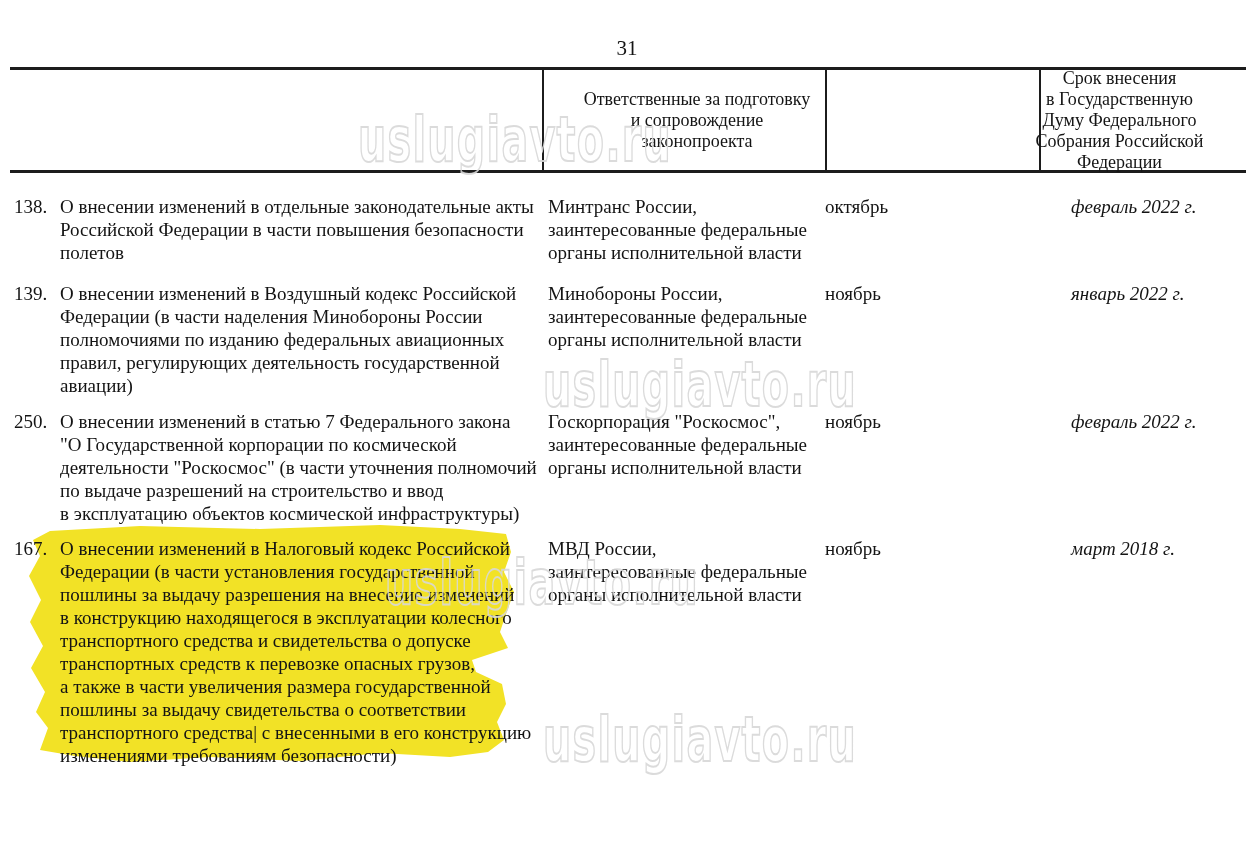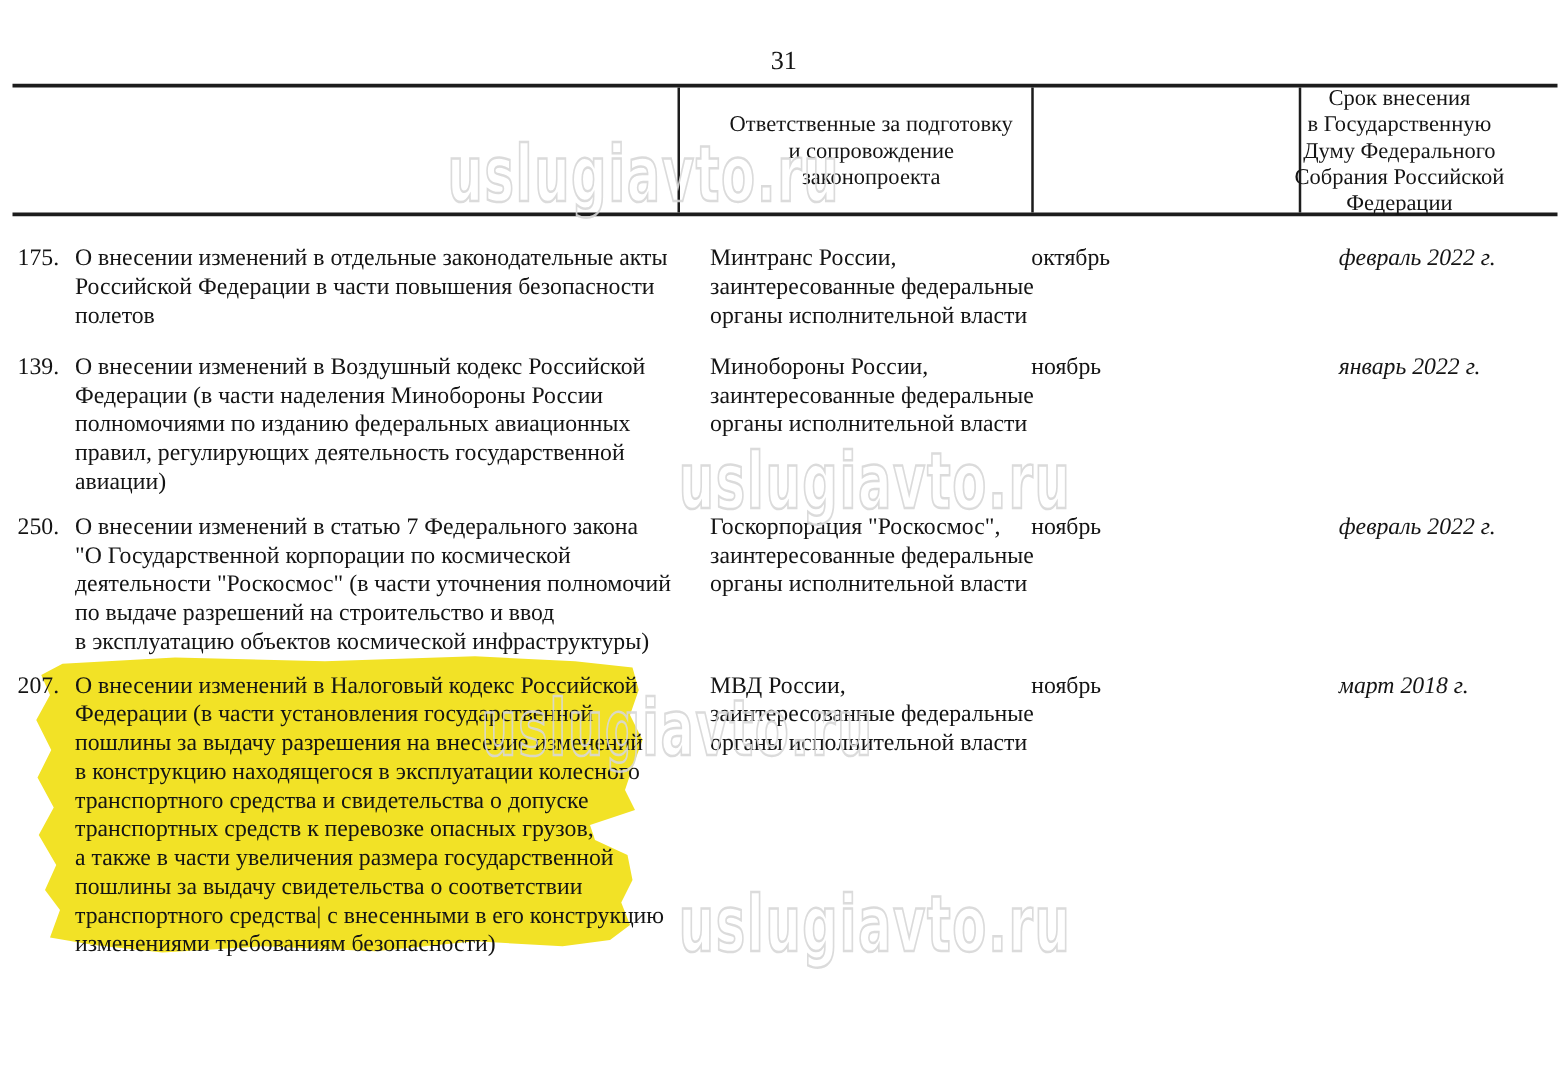--- a/index.html
+++ b/index.html
@@ -20,21 +20,21 @@
   .vline{position:absolute;top:0;width:2px;height:100%;background:#1c1c1c;}
   .hcell{
     position:absolute;top:0;height:100%;display:flex;align-items:center;justify-content:center;
     text-align:center;font-size:18px;line-height:21px;white-space:pre-line;
   }
   
   .row{position:absolute;left:0;width:1254px;z-index:1;font-size:19px;line-height:23px;}
   .cell{position:absolute;top:0;white-space:pre-line;}
   .num{left:14px;width:44px;}
   .title{left:60px;width:482px;}
-  .resp{left:548px;width:278px;margin-left:20px;}
+  .resp{left:548px;width:278px;}
   .month{left:825px;width:212px;text-align:left;white-space:nowrap;}
   .date{left:1071px;width:208px;text-align:left;white-space:nowrap;font-style:italic;}
   
   .hl-svg{position:absolute;left:0;top:0;width:1254px;height:856px;z-index:0;}
   
   .wm{
     position:absolute;z-index:2;pointer-events:none;white-space:nowrap;
     font-family:"DejaVu Sans","Liberation Sans",sans-serif;font-weight:bold;
     font-size:62px;letter-spacing:2px;color:transparent;
     -webkit-text-stroke:2px #d8d8d8;
@@ -69,21 +69,21 @@
     <div class="hcell" style="left:564px;width:246px">Ответственные за подготовку
 и сопровождение законопроекта</div>
     <div class="hcell" style="left:1007px;width:205px">Срок внесения
 в Государственную
 Думу Федерального
 Собрания Российской
 Федерации</div>
   </div>
 
   <div class="row" style="top:195px">
-    <div class="cell num">175.</div>
+    <div class="cell num">138.</div>
     <div class="cell title">О внесении изменений в отдельные законодательные акты
 Российской Федерации в части повышения безопасности
 полетов</div>
     <div class="cell resp">Минтранс России,
 заинтересованные федеральные
 органы исполнительной власти</div>
     <div class="cell month">октябрь</div>
     <div class="cell date">февраль 2022 г.</div>
   </div>
 
@@ -109,21 +109,21 @@
 по выдаче разрешений на строительство и ввод
 в эксплуатацию объектов космической инфраструктуры)</div>
     <div class="cell resp">Госкорпорация "Роскосмос",
 заинтересованные федеральные
 органы исполнительной власти</div>
     <div class="cell month">ноябрь</div>
     <div class="cell date">февраль 2022 г.</div>
   </div>
 
   <div class="row" style="top:537px">
-    <div class="cell num">207.</div>
+    <div class="cell num">167.</div>
     <div class="cell title">О внесении изменений в Налоговый кодекс Российской
 Федерации (в части установления государственной
 пошлины за выдачу разрешения на внесение изменений
 в конструкцию находящегося в эксплуатации колесного
 транспортного средства и свидетельства о допуске
 транспортных средств к перевозке опасных грузов,
 а также в части увеличения размера государственной
 пошлины за выдачу свидетельства о соответствии
 транспортного средства| с внесенными в его конструкцию
 изменениями требованиям безопасности)</div>

